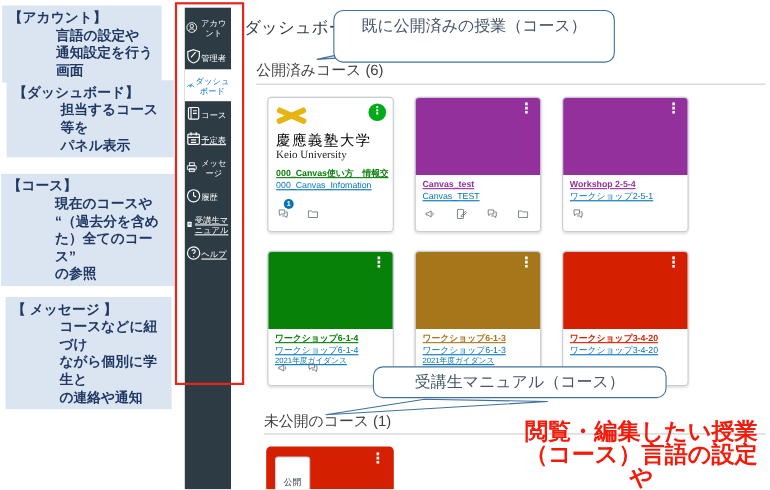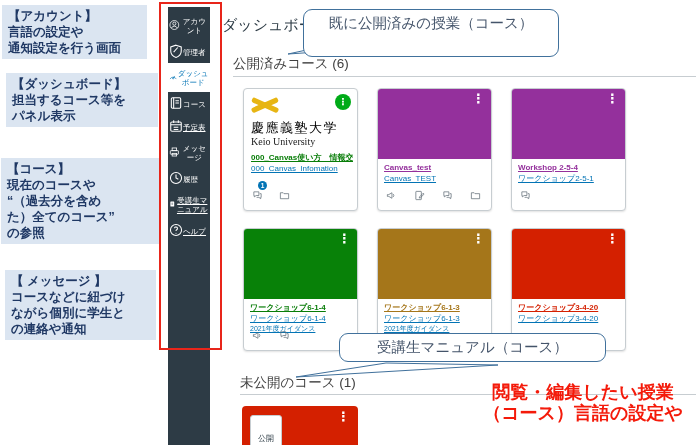--- a/index.html
+++ b/index.html
@@ -2,21 +2,21 @@
 <html><head>
 <meta charset="utf-8">
 <style>
   html,body{margin:0;padding:0;background:#fff;}
   #stage{position:relative;width:700px;height:445px;background:#fff;overflow:hidden;
          font-family:"Liberation Sans","DejaVu Sans",sans-serif;}
 
   
   .note{position:absolute;background:#dbe5f1;color:#1f3864;font-weight:bold;
         font-size:12.5px;line-height:16px;padding:3px 6px;}
-  .note-body{white-space:pre-line;}
+  .note-body{white-space:pre-line;margin-left:43px;}
   #note1{left:2px;top:5px;width:133px;}
   #note2{left:6px;top:73px;width:140px;}
   #note3{left:1px;top:158px;width:146px;}
   #note4{left:5px;top:270px;width:139px;}
 
   
   #sidebar{position:absolute;left:168px;top:7px;width:42px;height:438px;
            background:#2d3b45;display:flex;flex-direction:column;align-items:stretch;
            padding-top:4px;box-sizing:border-box;}
   .sb-item{display:flex;flex-direction:row;align-items:center;color:#fff;
@@ -83,21 +83,21 @@
   
   .bubble{position:absolute;background:#fff;border:1.5px solid #41719c;
           border-radius:9px;font-size:14.5px;color:#44546a;text-align:center;
           z-index:20;box-sizing:border-box;padding-top:4px;}
   #bubble1{left:303px;top:9px;width:256px;height:48px;}
   #bubble2{left:339px;top:333px;width:267px;height:29px;}
   #tails{position:absolute;left:0;top:0;z-index:19;pointer-events:none;}
 
   
   #click-note{position:absolute;left:468px;top:382px;width:230px;text-align:center;
-              color:#f41a0a;font-weight:bold;font-size:18px;line-height:21px;
+              color:#f41a0a;font-weight:bold;font-size:21px;line-height:21px;
               z-index:5;}
 </style>
 </head>
 <body>
 
 <svg width="0" height="0" style="position:absolute">
   <defs>
     <symbol id="i-user" viewBox="0 0 24 24">
         <circle cx="12" cy="12" r="10"></circle>
         <circle cx="12" cy="9" r="3.5"></circle>

